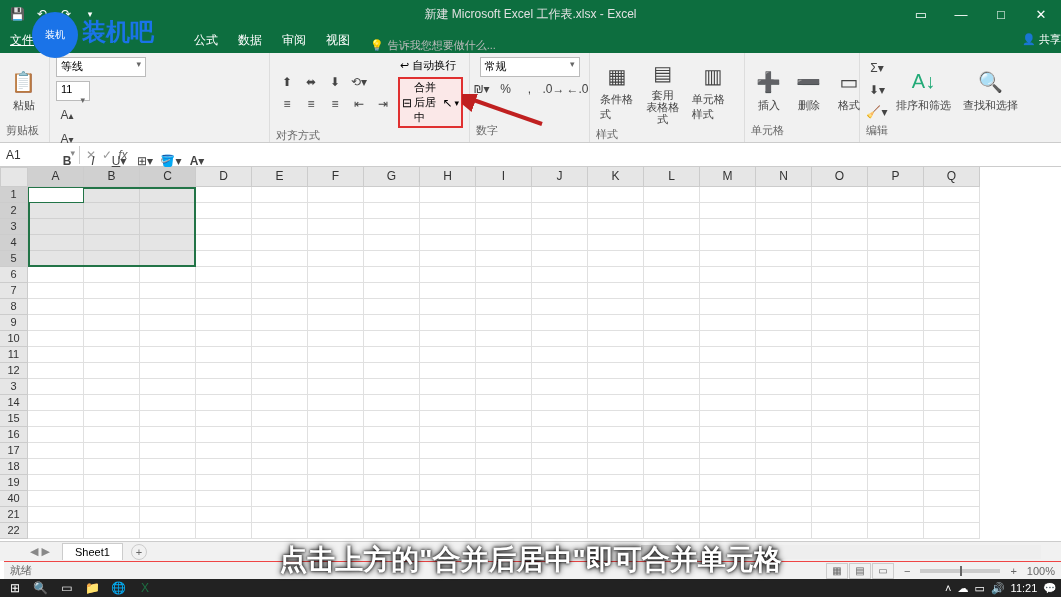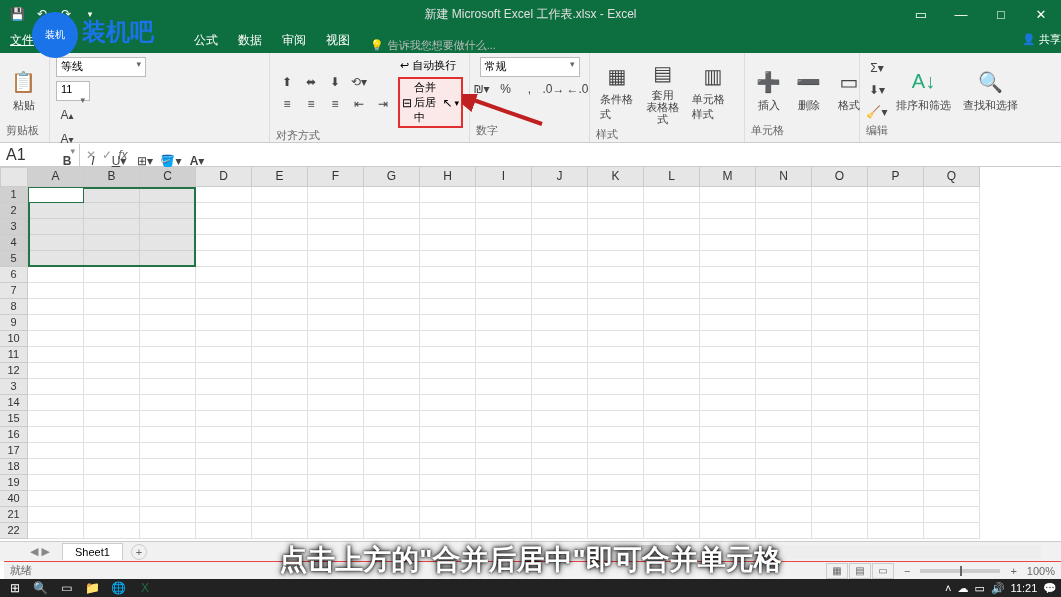--- a/index.html
+++ b/index.html
@@ -26,21 +26,21 @@
 .group-content { flex: 1; display: flex; align-items: center; gap: 4px; }
 .btn-lg { display: flex; flex-direction: column; align-items: center; gap: 2px; font-size: 11px; color: #444; padding: 2px 4px; }
 .btn-lg .icon { width: 28px; height: 28px; display:flex; align-items:center; justify-content:center; font-size: 20px; }
 .btn-sm { width: 22px; height: 20px; display: flex; align-items: center; justify-content: center; font-size: 12px; color: #444; }
 .merge-highlight { border: 2px solid #e03030; background: #fbe8e8; padding: 1px 2px; display: flex; align-items: center; gap: 2px; }
 .dropdown-select { border: 1px solid #bbb; background: #fff; padding: 1px 18px 1px 4px; font-size: 11px; height: 20px; position: relative; display: inline-block;}
 .dropdown-select::after { content:"▾"; position:absolute; right:4px; font-size:9px; color:#666;}
 .col-vert { display:flex; flex-direction:column; gap:2px;}
 
 .namebox-bar { height: 24px; background: #fff; border-bottom: 1px solid #ccc; display: flex; align-items: center; }
-.namebox { width: 80px; border-right: 1px solid #ccc; padding: 2px 6px; font-size: 16px; color: #333; position:relative;}
+.namebox { width: 80px; border-right: 1px solid #ccc; padding: 2px 6px; font-size: 12px; color: #333; position:relative;}
 .namebox::after{content:"▾"; position:absolute; right:4px; font-size:9px; color:#888;}
 .fx-controls { display: flex; align-items: center; padding: 0 6px; gap: 6px; color: #999; }
 .fx-label { font-style: italic; color: #666; }
 .formula-input { flex: 1; padding: 2px 4px; }
 
 .grid-area { position: absolute; top: 167px; left: 0; right: 0; bottom: 52px; overflow: hidden; background:#fff;}
 .col-headers { display: flex; position: absolute; top: 0; left: 0; height: 20px; }
 .select-all { width: 28px; height: 20px; border: 1px solid #ccc; background: #e6e6e6; }
 .col-h { width: 56px; height: 20px; border-right: 1px solid #ccc; border-bottom: 1px solid #ccc; background: #e6e6e6; text-align: center; font-size: 12px; color: #333; line-height: 18px; }
 .col-h.sel { background: #d0d0d0; }

